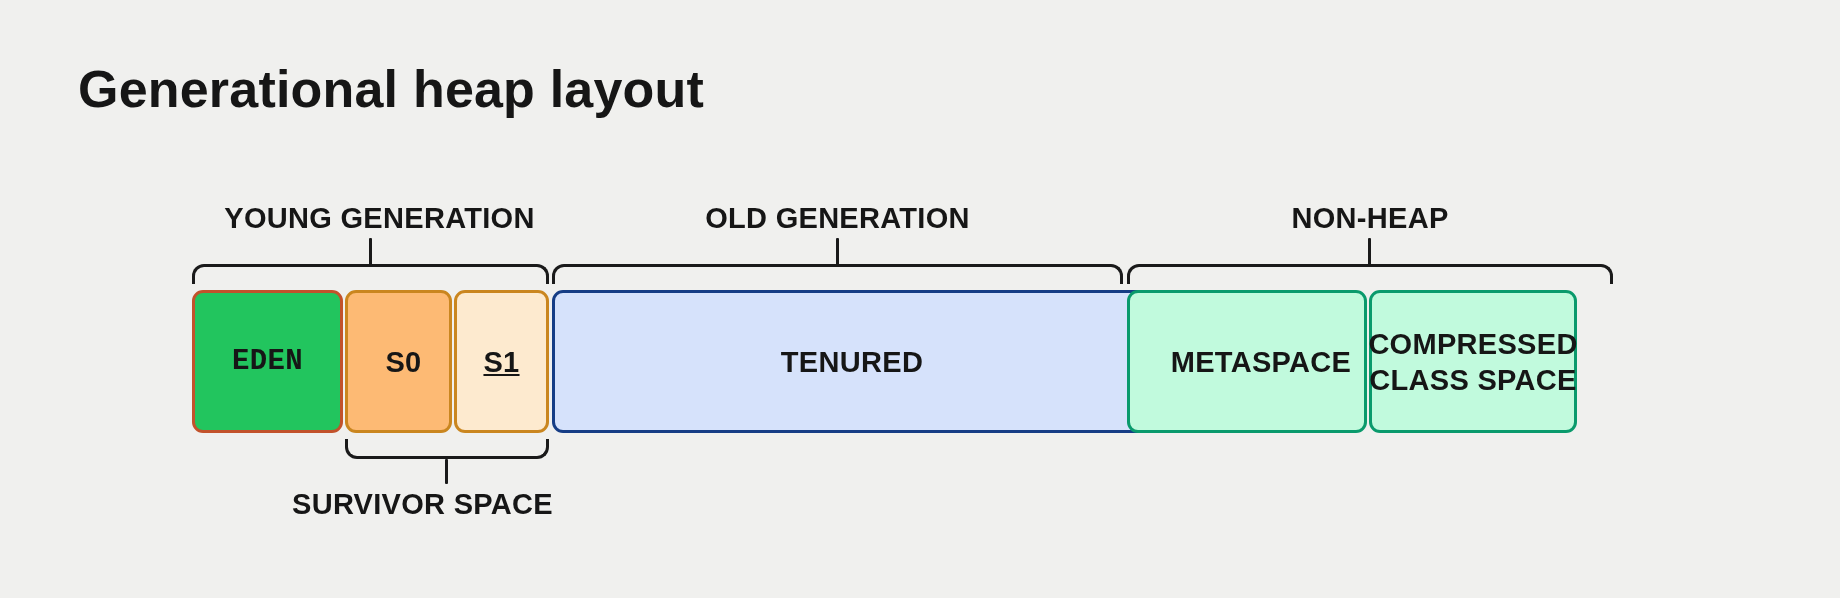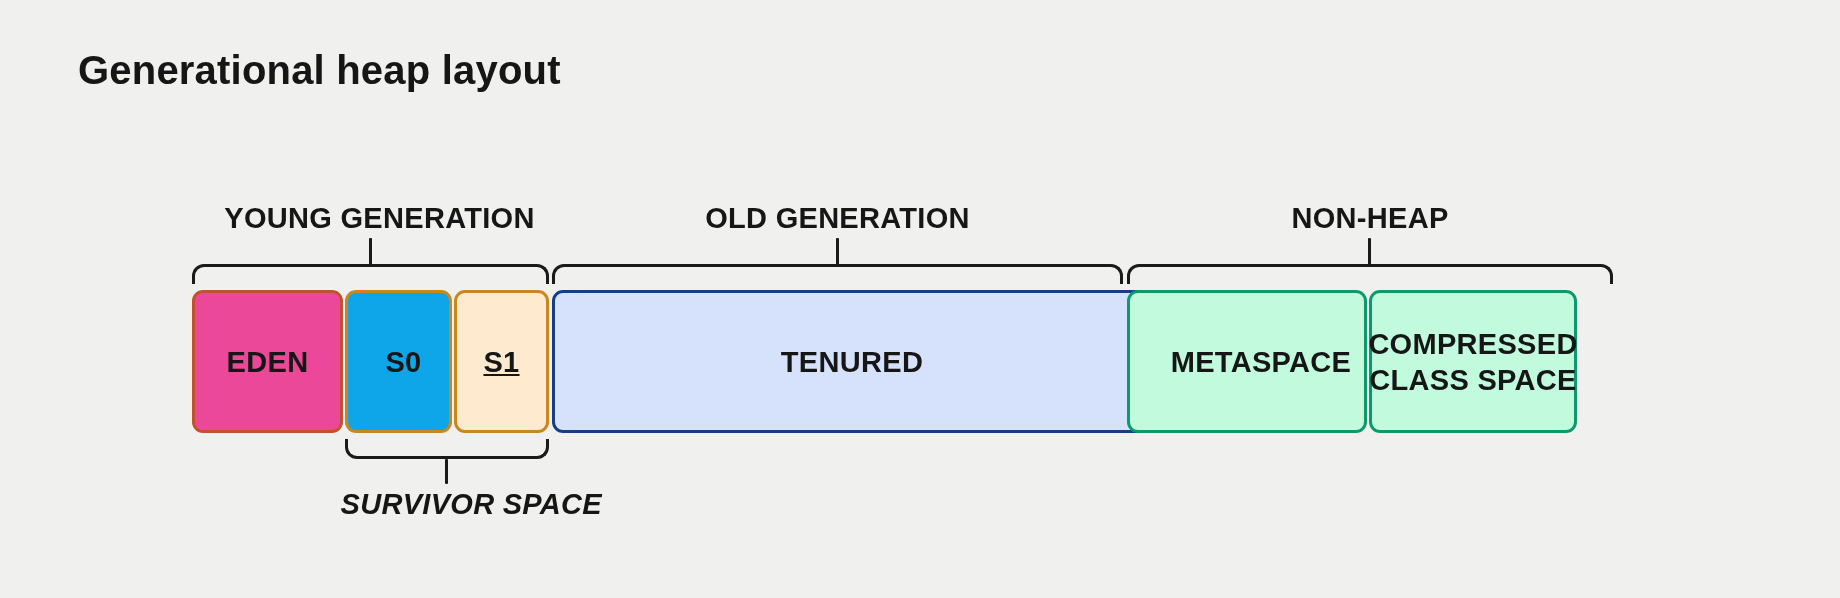--- a/index.html
+++ b/index.html
@@ -4,22 +4,22 @@
 <style>
   * { margin: 0; padding: 0; box-sizing: border-box; }
   html, body { width: 1840px; height: 598px; overflow: hidden; }
   body { font-family: "Liberation Sans", sans-serif; }
   #canvas {
     position: relative;
     width: 1840px; height: 598px;
   }
   .page-title {
     position: absolute;
-    left: 78px; top: 48px;
-    font-size: 40px; font-weight: 800;
+    left: 78px; top: 59px;
+    font-size: 52px; font-weight: 800;
     letter-spacing: 0.2px;
   }
   .group-label {
     position: absolute;
     top: 200px; height: 36px;
     font-size: 29px; font-weight: 800;
     text-align: center; line-height: 36px;
     letter-spacing: 0.3px; white-space: nowrap;
   }
   .glabel-young { left: 201px; width: 357px; }
@@ -51,21 +51,21 @@
     top: 439px; height: 20px;
     border-bottom: 3px solid; border-left: 3px solid; border-right: 3px solid;
     border-radius: 0 0 12px 12px;
   }
   .bracket-survivor { left: 345px; width: 204px; }
 
   .sub-label {
     position: absolute;
     left: 292px; width: 310px; top: 488px;
     font-size: 29px; font-weight: 800;
-    text-align: right; letter-spacing: 0.3px; white-space: nowrap; font-style: italic;
+    text-align: left; letter-spacing: 0.3px; white-space: nowrap;
   }
 
   .heap-box {
     position: absolute;
     top: 290px; height: 143px;
     border: 3px solid;
     border-radius: 11px;
     display: flex; align-items: center; justify-content: center;
     font-size: 29px; font-weight: 800;
     text-align: center; line-height: 36px;
@@ -91,24 +91,24 @@
   <div class="group-label glabel-old">OLD GENERATION</div>
 
   <div class="tick tick-top tick-young" style="background: rgb(26, 26, 26);"></div>
   <div class="tick tick-top tick-old" style="background: rgb(26, 26, 26);"></div>
   <div class="tick tick-top tick-nonheap" style="background: rgb(26, 26, 26);"></div>
 
   <div class="bracket-top bracket-young" style="border-color: rgb(26, 26, 26);"></div>
   <div class="bracket-top bracket-old" style="border-color: rgb(26, 26, 26);"></div>
   <div class="bracket-top bracket-nonheap" style="border-color: rgb(26, 26, 26);"></div>
 
-  <div class="heap-box box-eden" style="background: #ec4899; border-color: rgb(194, 82, 43);">
+  <div class="heap-box box-eden" style="background: #22c55e; border-color: rgb(194, 82, 43); font-family: Liberation Mono, monospace;">
     <span>EDEN</span>
   </div>
-  <div class="heap-box box-s0" style="background: #0ea5e9; border-color: rgb(202, 134, 31); padding-left: 16px;">
+  <div class="heap-box box-s0" style="background: #fdba74; border-color: rgb(202, 134, 31); padding-left: 16px;">
     <span>S0</span>
   </div>
   <div class="heap-box box-s1" style="background: rgb(253, 234, 207); border-color: rgb(202, 134, 31);">
     <span>S1</span>
   </div>
   <div class="heap-box box-tenured" style="background: rgb(214, 226, 251); border-color: rgb(22, 61, 133);">
     <span>TENURED</span>
   </div>
   <div class="heap-box box-metaspace" style="background: rgb(193, 250, 221); border-color: rgb(10, 154, 108);">
     <span>METASPACE</span>

